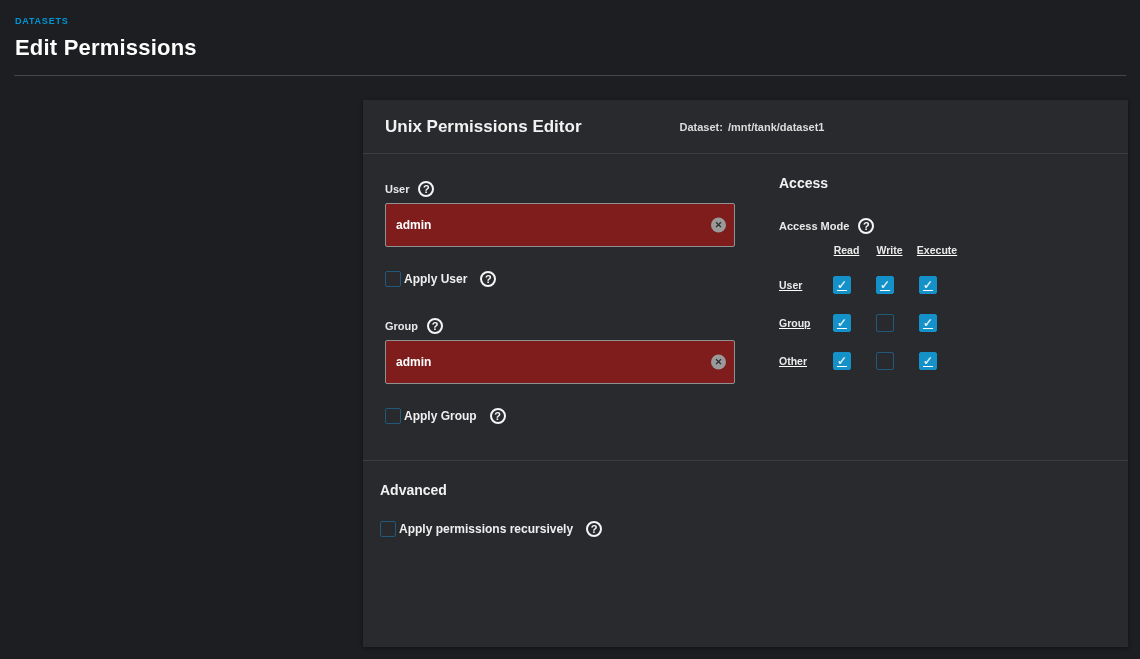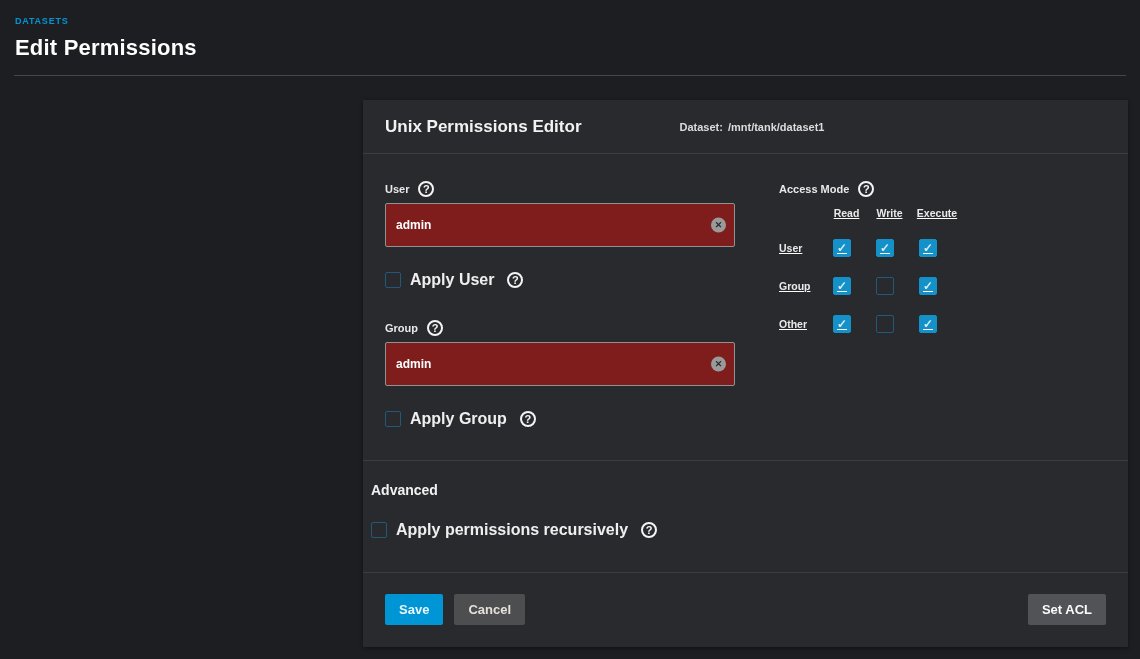--- a/index.html
+++ b/index.html
@@ -78,39 +78,39 @@
 
   .check-row { display:flex; align-items:center; margin-top:24px; }
   .checkbox {
     width:16px; height:16px; border:1px solid #22587a; border-radius:2px;
     background:transparent; display:inline-flex; align-items:center;
     justify-content:center; cursor:pointer; flex:0 0 auto;
   }
   .checkbox .mark { display:none; color:#d9edf7; font-size:12px; font-weight:700; line-height:1; }
   .checkbox.checked { background:#1391c8; border-color:#1391c8; }
   .checkbox.checked .mark { display:block; }
-  .check-row .check-label { font-size:16px; font-weight:600; color:#efefef; margin-left:9px; }
+  .check-row .check-label { font-size:12px; font-weight:600; color:#efefef; margin-left:3px; }
   .check-row .help-icon { margin-left:13px; }
 
   
   .access-col { padding-left:22px; }
   .matrix { margin-top:10px; }
   .matrix-header, .matrix-row { display:flex; align-items:center;text-decoration:underline; }
   .m-label { width:46px; font-size:10.5px; font-weight:700; color:#eaeaea; }
   .m-cell { width:43px; display:flex; justify-content:flex-start; }
   .m-cell.exec { width:52px; }
   .matrix-header .m-cell { font-size:10.5px; font-weight:700; color:#eaeaea; justify-content:center; }
   .matrix-header .m-cell.exec { justify-content:center; }
   .matrix-row { margin-top:20px; }
   .matrix-row .checkbox { width:18px; height:18px; margin-left:8px; }
 
   
   .advanced-section {
     border-top:1px solid #3c3d41;
-    padding:0 8px; height:112px;
+    padding:0 17px; height:112px;
   }
   .advanced-section .check-row { margin-top:23px; }
 
   .actions {
     border-top:1px solid #3c3d41;
     height:74px; display:flex; align-items:center; padding:0 22px;
   }
   .btn {
     border:none; border-radius:2px; font-size:13px; font-weight:700;
     padding:8px 14px; cursor:pointer;
@@ -167,20 +167,21 @@
       </div>
 
       <div class="check-row">
         <span class="checkbox"></span>
         <span class="check-label">Apply Group</span>
         <span class="help-icon">?</span>
       </div>
     </div>
 
     <div class="access-col">
+      <div class="section-heading">Access</div>
 
       <div class="field-label-row">
         <span class="field-label">Access Mode</span>
         <span class="help-icon">?</span>
       </div>
 
       <div class="matrix">
         <div class="matrix-header">
           <span class="m-label"></span>
           <span class="m-cell">Read</span>
@@ -246,19 +247,14 @@
 
   <div class="advanced-section">
     <div class="section-heading">Advanced</div>
     <div class="check-row">
       <span class="checkbox"></span>
       <span class="check-label">Apply permissions recursively</span>
       <span class="help-icon">?</span>
     </div>
   </div>
 
-  <div class="actions">
-    <button class="btn btn-primary">Save</button>
-    <button class="btn btn-gray">Cancel</button>
-    <button class="btn btn-acl">Set ACL</button>
-  </div>
 
 </div>
 
 </body></html>

